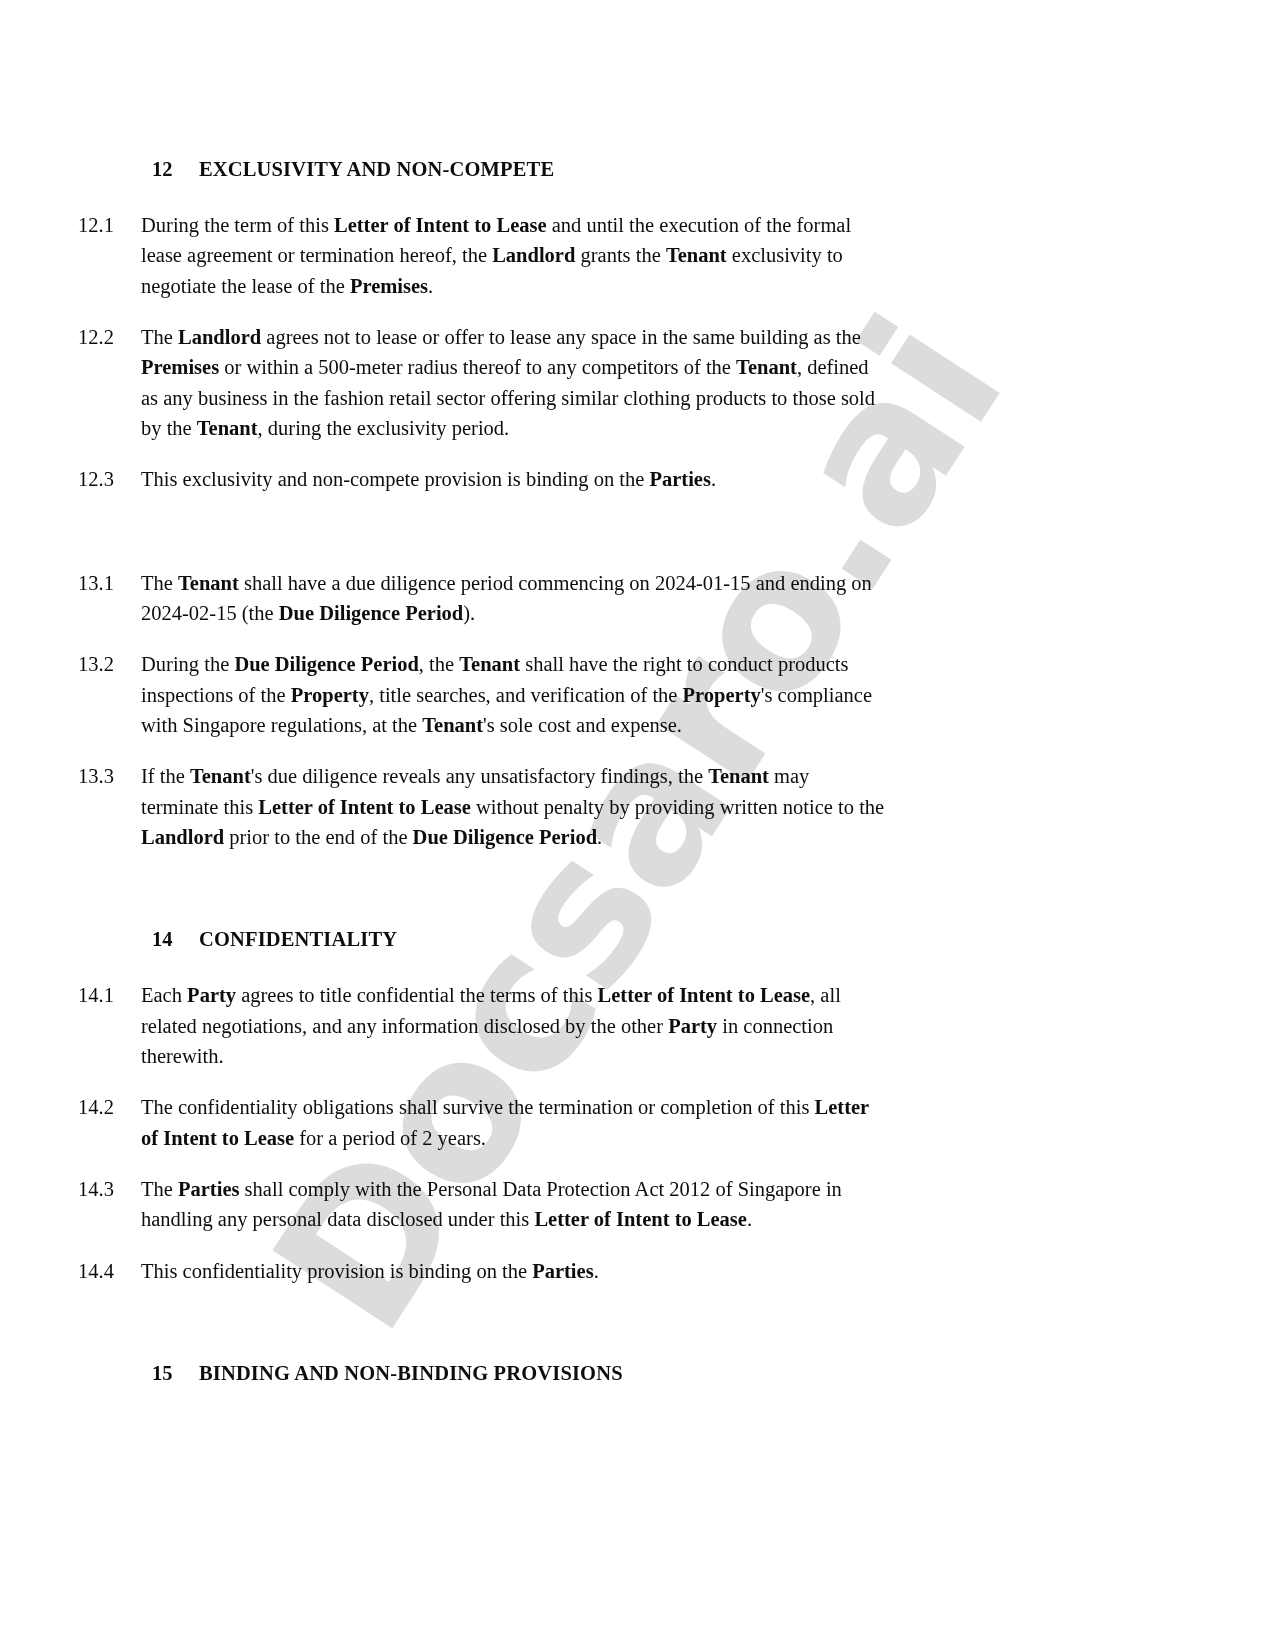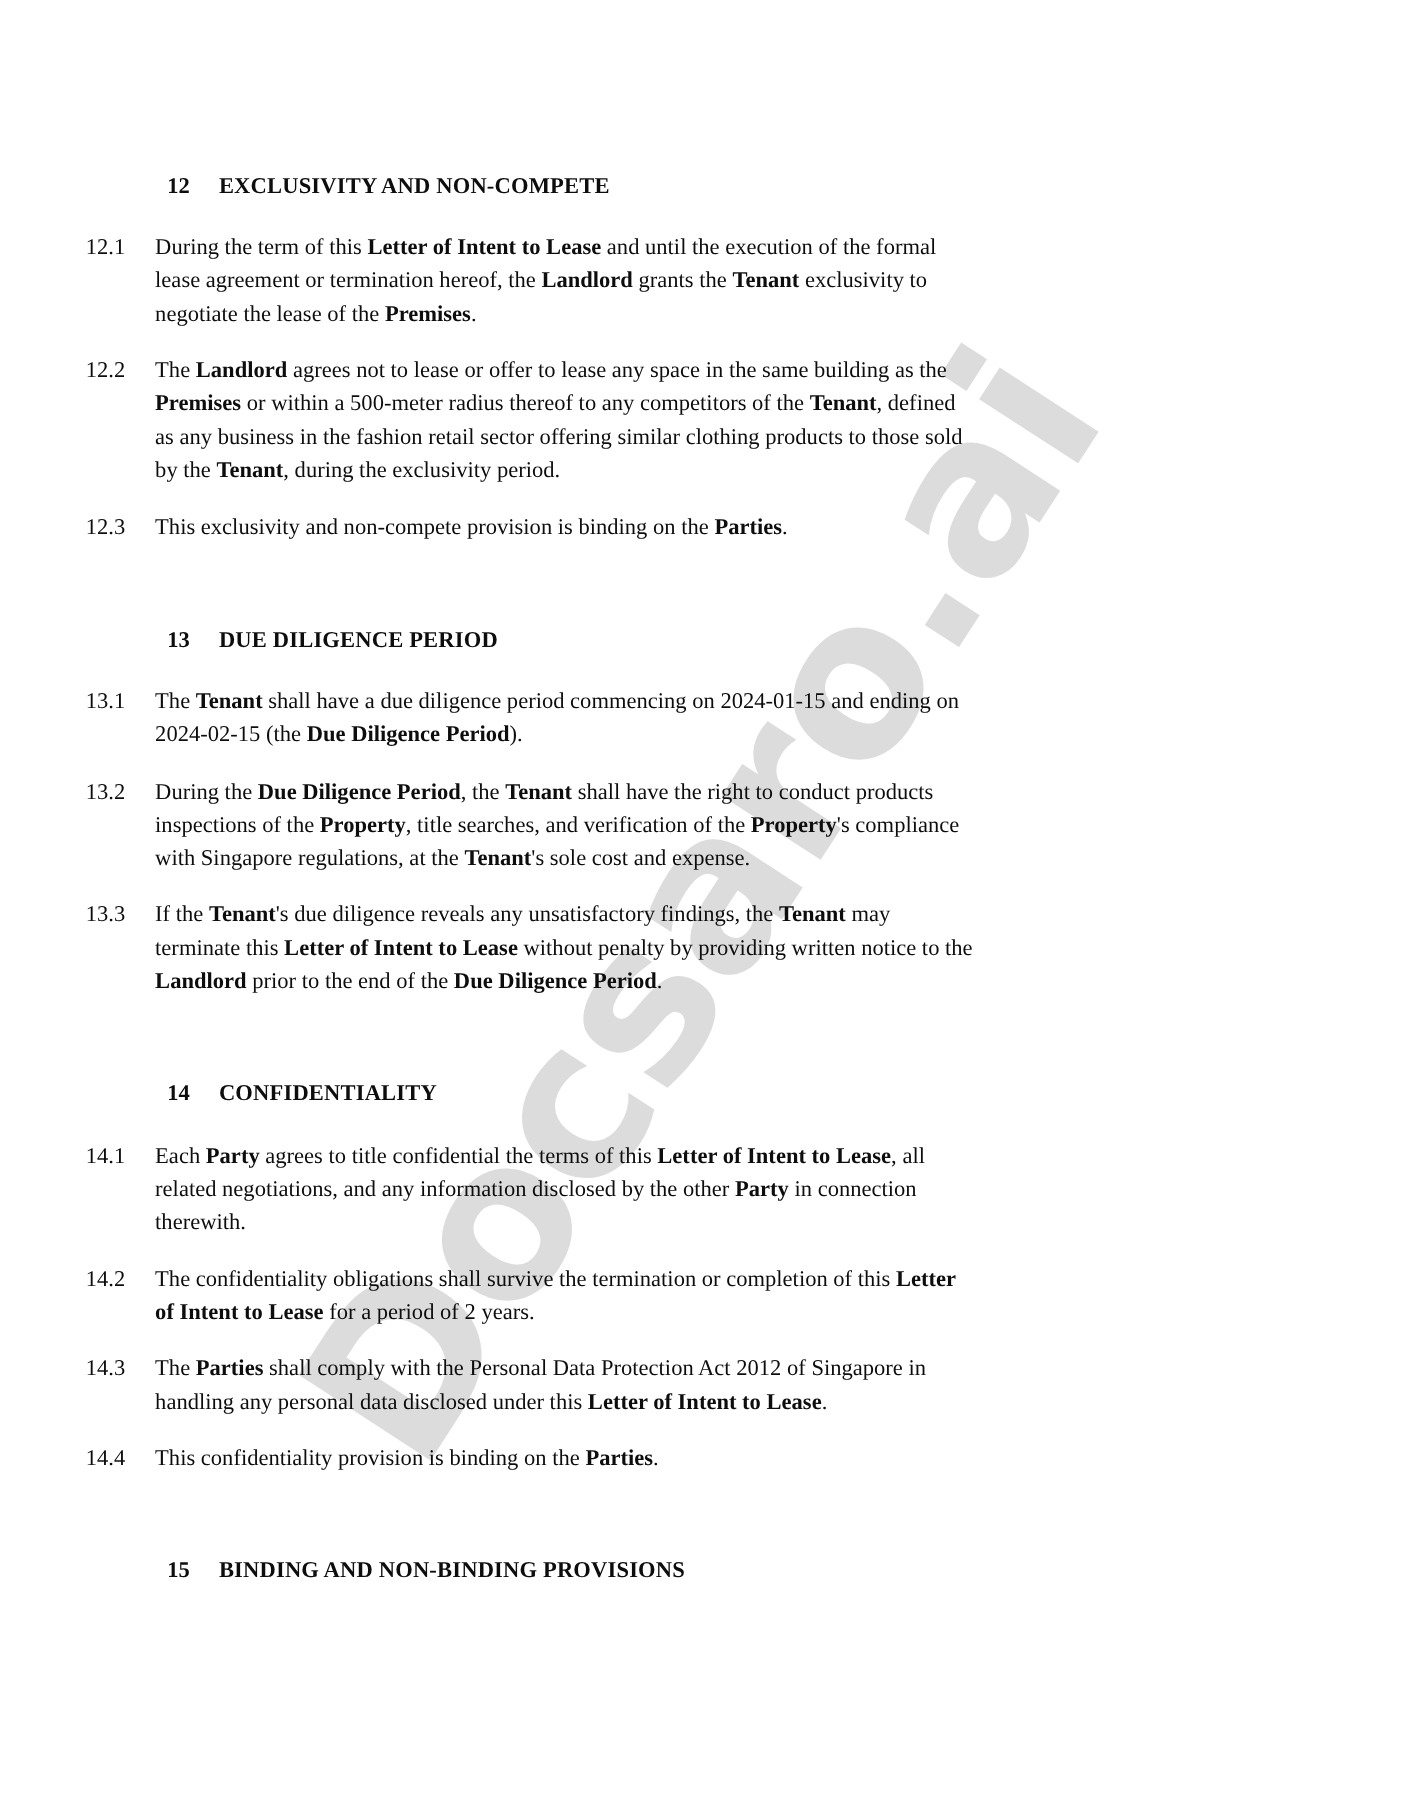--- a/index.html
+++ b/index.html
@@ -130,24 +130,20 @@
       </div>
       <div class="clause">
         <div class="cl-num">12.2</div>
         <div class="cl-body"><span>The </span><b>Landlord</b><span> agrees not to lease or offer to lease any space in the same building as the </span><b>Premises</b><span> or within a 500-meter radius thereof to any competitors of the </span><b>Tenant</b><span>, defined as any business in the fashion retail sector offering similar clothing products to those sold by the </span><b>Tenant</b><span>, during the exclusivity period.</span></div>
       </div>
       <div class="clause">
         <div class="cl-num">12.3</div>
         <div class="cl-body"><span>This exclusivity and non-compete provision is binding on the </span><b>Parties</b><span>.</span></div>
       </div>
       <div class="gap-before-section"></div>
-      <div class="section-heading">
-        <div class="sh-num">13</div>
-        <div class="sh-title">DUE DILIGENCE PERIOD</div>
-      </div>
       <div class="clause">
         <div class="cl-num">13.1</div>
         <div class="cl-body"><span>The </span><b>Tenant</b><span> shall have a due diligence period commencing on 2024-01-15 and ending on 2024-02-15 (the </span><b>Due Diligence Period</b><span>).</span></div>
       </div>
       <div class="clause">
         <div class="cl-num">13.2</div>
         <div class="cl-body"><span>During the </span><b>Due Diligence Period</b><span>, the </span><b>Tenant</b><span> shall have the right to conduct products inspections of the </span><b>Property</b><span>, title searches, and verification of the </span><b>Property</b><span>'s compliance with Singapore regulations, at the </span><b>Tenant</b><span>'s sole cost and expense.</span></div>
       </div>
       <div class="clause">
         <div class="cl-num">13.3</div>

